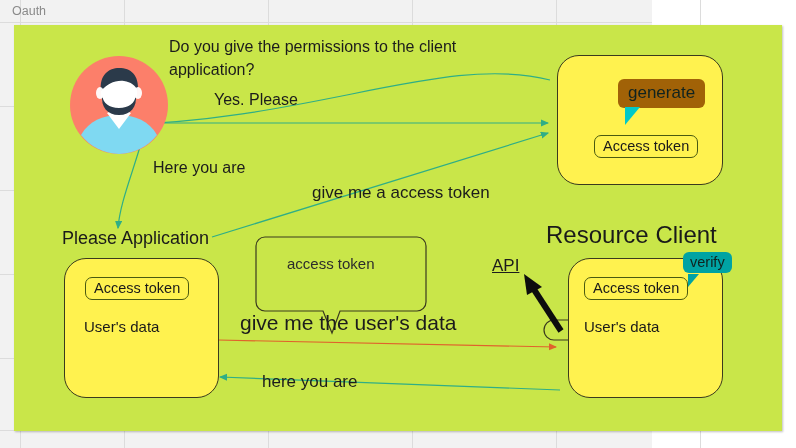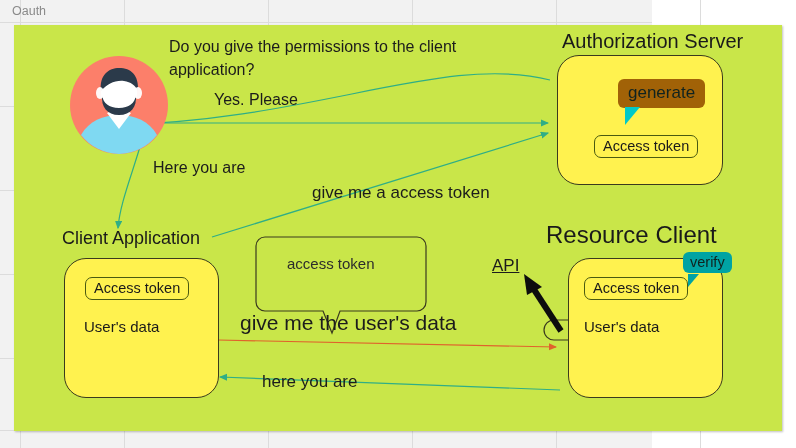--- a/index.html
+++ b/index.html
@@ -207,30 +207,29 @@
       <path d="M38 58 L50 74 L62 58 L56 55 L50 62 L44 55 Z" fill="#ffffff"></path>
       <path d="M41 53 L50 65 L59 53 L59 44 L41 44 Z" fill="#ffffff"></path>
       <ellipse cx="50" cy="38" rx="18" ry="21" fill="#ffffff"></ellipse>
       <path d="M32 36 C30 20 40 13 50 13 C62 13 70 20 69 36 C66 30 62 27 55 26 C46 25 38 29 32 36 Z" fill="#2b3a4a"></path>
       <path d="M33 40 C32 52 38 60 50 60 C62 60 68 52 67 40 C66 48 60 53 50 53 C40 53 34 48 33 40 Z" fill="#2b3a4a"></path>
       <rect x="44" y="45" width="12" height="4" rx="2" fill="#ffffff"></rect>
       <ellipse cx="31" cy="38" rx="4" ry="6" fill="#ffffff" opacity="0.95"></ellipse>
       <ellipse cx="69" cy="38" rx="4" ry="6" fill="#ffffff" opacity="0.95"></ellipse>
     </svg>
 
-    <div class="node-title" style="left:548px; top:5px; font-size:20px;">Authorization Server</div>
 
     <div class="node-box" style="left:543px; top:30px; width:166px; height:130px;"></div>
 
     <div class="bubble" style="left:604px; top:54px; background:#a16207; font-size:17px; padding:4px 10px 5px 10px;">generate</div>
     <div class="bubble-tail" style="left:611px; top:82px; border-left:0 solid transparent; border-right:15px solid transparent; border-top:18px solid #00c9c9;"></div>
 
     <div class="token-chip" style="left:580px; top:110px;">Access token</div>
 
-    <div class="node-title" style="left:48px; top:203px; font-size:18px;">Client Application</div>
+    <div class="node-title" style="left:48px; top:203px; font-size:18px;">Please Application</div>
 
     <div class="node-box" style="left:50px; top:233px; width:155px; height:140px;"></div>
 
     <div class="token-chip" style="left:71px; top:252px;">Access token</div>
 
     <div class="node-body-text" style="left:70px; top:293px;">User's data</div>
 
     <div class="node-title" style="left:532px; top:196px; font-size:24px;">Resource Client</div>
 
     <div class="node-box" style="left:554px; top:233px; width:155px; height:140px;"></div>

